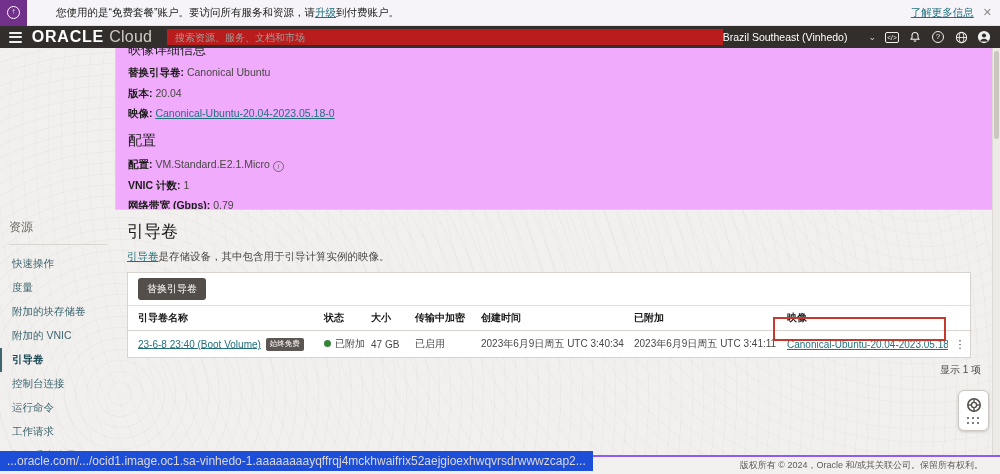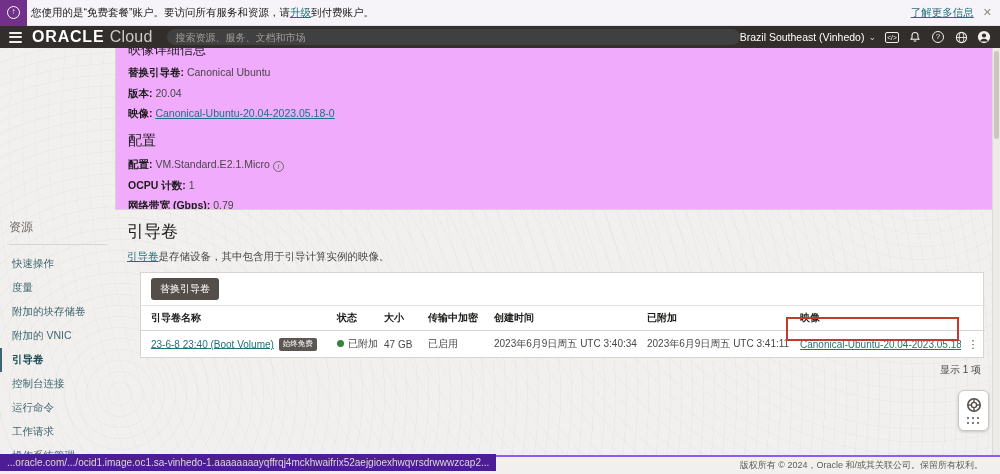--- a/index.html
+++ b/index.html
@@ -9,35 +9,35 @@
   .page::before { content:""; position:absolute; left:0; right:0; top:48px; bottom:19px;
     background:
       repeating-radial-gradient(circle at 12% 85%, rgba(120,110,100,.05) 0 1px, transparent 1px 11px),
       repeating-radial-gradient(circle at 92% 20%, rgba(120,110,100,.04) 0 1px, transparent 1px 13px);
   }
 
   
   .banner { position:absolute; top:0; left:0; right:0; height:26px; background:#f6f4f9; border-bottom:1px solid #e6e2e9; display:flex; align-items:center; font-size:10.5px; color:#1c1b1a; z-index:3; }
   .banner-icon-box { width:27px; height:26px; background:#71308a; display:flex; align-items:center; justify-content:center; flex:0 0 auto; }
   .up-ring { width:13px; height:13px; border:1.4px solid #fff; border-radius:50%; color:#fff; font-size:8px; line-height:10px; text-align:center; display:block; }
-  .banner-text { margin-left:4px; white-space:nowrap;text-align:center; }
+  .banner-text { margin-left:29px; white-space:nowrap;text-align:center; }
   .tlink { color:#21707c; text-decoration:underline; cursor:pointer; }
   .banner-right { margin-left:auto; display:flex; align-items:center; gap:9px; padding-right:8px; }
   .close-x { color:#8c8782; font-size:11px; cursor:pointer; }
 
   
   .navbar { position:absolute; top:26px; left:0; right:0; height:22px; background:#322e2b; display:flex; align-items:center; color:#fff; z-index:3; }
   .hamburger { width:15px; height:11px; margin:0 10px 0 9px; display:flex; flex-direction:column; justify-content:space-between; cursor:pointer; }
   .hamburger i { height:2px; background:#f2f0ee; border-radius:1px; }
   .brand { font-size:16px; font-weight:bold; letter-spacing:.8px; white-space:nowrap; cursor:pointer; }
   .brand .cloud { font-weight:normal; color:#cfcac5; letter-spacing:.2px; }
-  .search { margin-left:15px; width:655px; height:16px; background:#404040; border:none; border-radius:8px; color:#d8d4d0; font-size:10px; padding:0 8px; outline:none; }
+  .search { margin-left:15px; width:655px; height:16px; background:#b91c1c; border:none; border-radius:0; color:#d8d4d0; font-size:10px; padding:0 8px; outline:none; }
   .search::placeholder { color:#a39d98; }
   .nav-right { margin-left:auto; display:flex; align-items:center; gap:9px; padding-right:9px; }
-  .region { font-size:10.5px; display:flex; align-items:center; gap:4px; cursor:pointer; white-space:nowrap; }
+  .region { font-size:10.5px; display:flex; align-items:center; gap:21px; cursor:pointer; white-space:nowrap; }
   .chev { font-size:9px; color:#d8d4d0; }
   .nav-ic { width:14px; height:14px; display:flex; align-items:center; justify-content:center; cursor:pointer; color:#f2f0ee; }
   .devbox { width:14px; height:11px; border:1px solid #f2f0ee; border-radius:2px; font-size:6.5px; line-height:9px; text-align:center; letter-spacing:0; }
   .qcircle { width:12px; height:12px; border:1px solid #f2f0ee; border-radius:50%; font-size:8px; line-height:10px; text-align:center; }
 
   
   .details-card { position:absolute; left:115px; top:48px; width:997px; height:162px; background:#f0abfc; border:1px solid #d8d3cf; border-top:none; overflow:hidden; display:flex; z-index:1; }
   .card-left { width:434px; padding-left:12px; }
   .cut-heading { font-size:13px; font-weight:normal; color:#1c1b1a; margin:-7px 0 7px; }
   .frow { font-size:10.5px; color:#4a4744; margin:0 0 6.5px; white-space:nowrap; }
@@ -51,21 +51,21 @@
   .sidebar-h { font-size:12px; font-weight:normal; color:#6e6a66; margin:0 0 0 9px; }
   .sidebar-div { border-bottom:1px solid #d8d4d0; margin:8px 9px 7px; }
   .sidebar ul { list-style:none; margin:0; padding:0; }
   .sidebar li { font-size:10.5px; color:#3d656f; padding:5px 0 5px 12px; cursor:pointer; white-space:nowrap; }
   .sidebar li.active { font-weight:bold; color:#1d4c57; border-left:2px solid #3d656f; padding-left:10px; }
 
   
   .main { position:absolute; left:127px; top:220px; width:858px; z-index:1; }
   .main h2 { font-size:17px; font-weight:normal; color:#1c1b1a; margin:0; }
   .desc { font-size:10.5px; color:#4a4744; margin:7px 0 8px; }
-  .panel { position:relative; margin-left:13px; width:844px; background:#fff; border:1px solid #d8d3cf; }
+  .panel { position:relative; width:844px; background:#fff; border:1px solid #d8d3cf; }
   .toolbar { padding:5px 10px; }
   .btn-replace { background:#544e4a; color:#fff; border:none; border-radius:3px; font-size:10px; padding:4px 9px; cursor:pointer; font-family:inherit; }
   table { width:100%; border-collapse:collapse; table-layout:fixed; font-size:10px; }
   thead th { text-align:left; font-weight:bold; color:#1c1b1a; padding:5px 6px; border-top:1px solid #e4e0dc; border-bottom:1px solid #d8d3cf; white-space:nowrap; overflow:hidden; }
   tbody td { padding:6px 6px; color:#4a4744; white-space:nowrap; overflow:hidden; }
   th.c-name, td.c-name { padding-left:10px; }
   .dot { display:inline-block; width:7px; height:7px; border-radius:50%; background:#35843b; margin-right:4px; vertical-align:0; }
   .badge { display:inline-block; background:#5d5753; color:#fff; font-size:7.5px; border-radius:2px; padding:1.5px 4px; margin-left:5px; vertical-align:1px; }
   .dots-v { color:#4a4744; font-size:11px; cursor:pointer; letter-spacing:0; text-align:center; }
   .red-box { position:absolute; left:645px; top:44px; width:173px; height:24px; border:2px solid #c53a2c; pointer-events:none; z-index:2; }
@@ -75,21 +75,21 @@
   .support { position:absolute; right:11px; top:390px; width:31px; height:41px; background:#fff; border:1px solid #ccc7c2; border-radius:6px; box-shadow:0 1px 3px rgba(0,0,0,.18); display:flex; flex-direction:column; align-items:center; justify-content:center; gap:4px; z-index:4; cursor:pointer; }
   .dots-grid { display:grid; grid-template-columns:repeat(3,3px); grid-auto-rows:3px; gap:2px; }
   .dots-grid i { width:2.4px; height:2.4px; background:#56504c; border-radius:50%; }
 
   
   .scrollbar { position:absolute; right:0; top:48px; bottom:19px; width:8px; background:#edebe8; border-left:1px solid #ddd9d5; z-index:2; }
   .scroll-thumb { position:absolute; top:3px; left:1px; width:5px; height:88px; background:#ccc6c1; border-radius:3px; cursor:pointer; }
 
   
   .footer { position:absolute; left:0; right:0; bottom:0; height:19px; background:#f2f0ee; border-top:2px solid #8b5cf6; display:flex; align-items:center; justify-content:flex-end; padding-right:17px; font-size:9px; color:#5f5b57; z-index:3; }
-  .urlbar { position:absolute; left:0; bottom:3px; background:#4c1d95; color:#dcd8d4; font-size:10px; padding:3px 7px; white-space:nowrap; z-index:6; }
+  .urlbar { position:absolute; left:0; bottom:3px; background:#1d4ed8; color:#dcd8d4; font-size:12px; padding:3px 7px; white-space:nowrap; z-index:6; }
 </style>
 </head>
 <body>
 
 <div class="page">
 
   <div class="banner">
     <div class="banner-icon-box">
       <span class="up-ring">↑</span>
     </div>
@@ -143,21 +143,21 @@
   </div>
 
   <div class="details-card">
     <div class="card-left">
       <h3 class="cut-heading">映像详细信息</h3>
       <p class="frow"><b>替换引导卷:</b> <span>Canonical Ubuntu</span></p>
       <p class="frow"><b>版本:</b> <span>20.04</span></p>
       <p class="frow"><b>映像:</b> <a class="tlink">Canonical-Ubuntu-20.04-2023.05.18-0</a></p>
       <h3 class="config-h">配置</h3>
       <p class="frow"><b>配置:</b> <span>VM.Standard.E2.1.Micro</span><span class="info-i">i</span></p>
-      <p class="frow"><b>OCPU 计数:</b> <span>1</span></p>
+      <p class="frow"><b>VNIC 计数:</b> <span>1</span></p>
       <p class="frow"><b>网络带宽 (Gbps):</b> <span>0.79</span></p>
 
     </div>
   </div>
 
   <div class="sidebar">
     <h4 class="sidebar-h">资源</h4>
     <div class="sidebar-div"></div>
     <ul>
       <li>快速操作</li>

